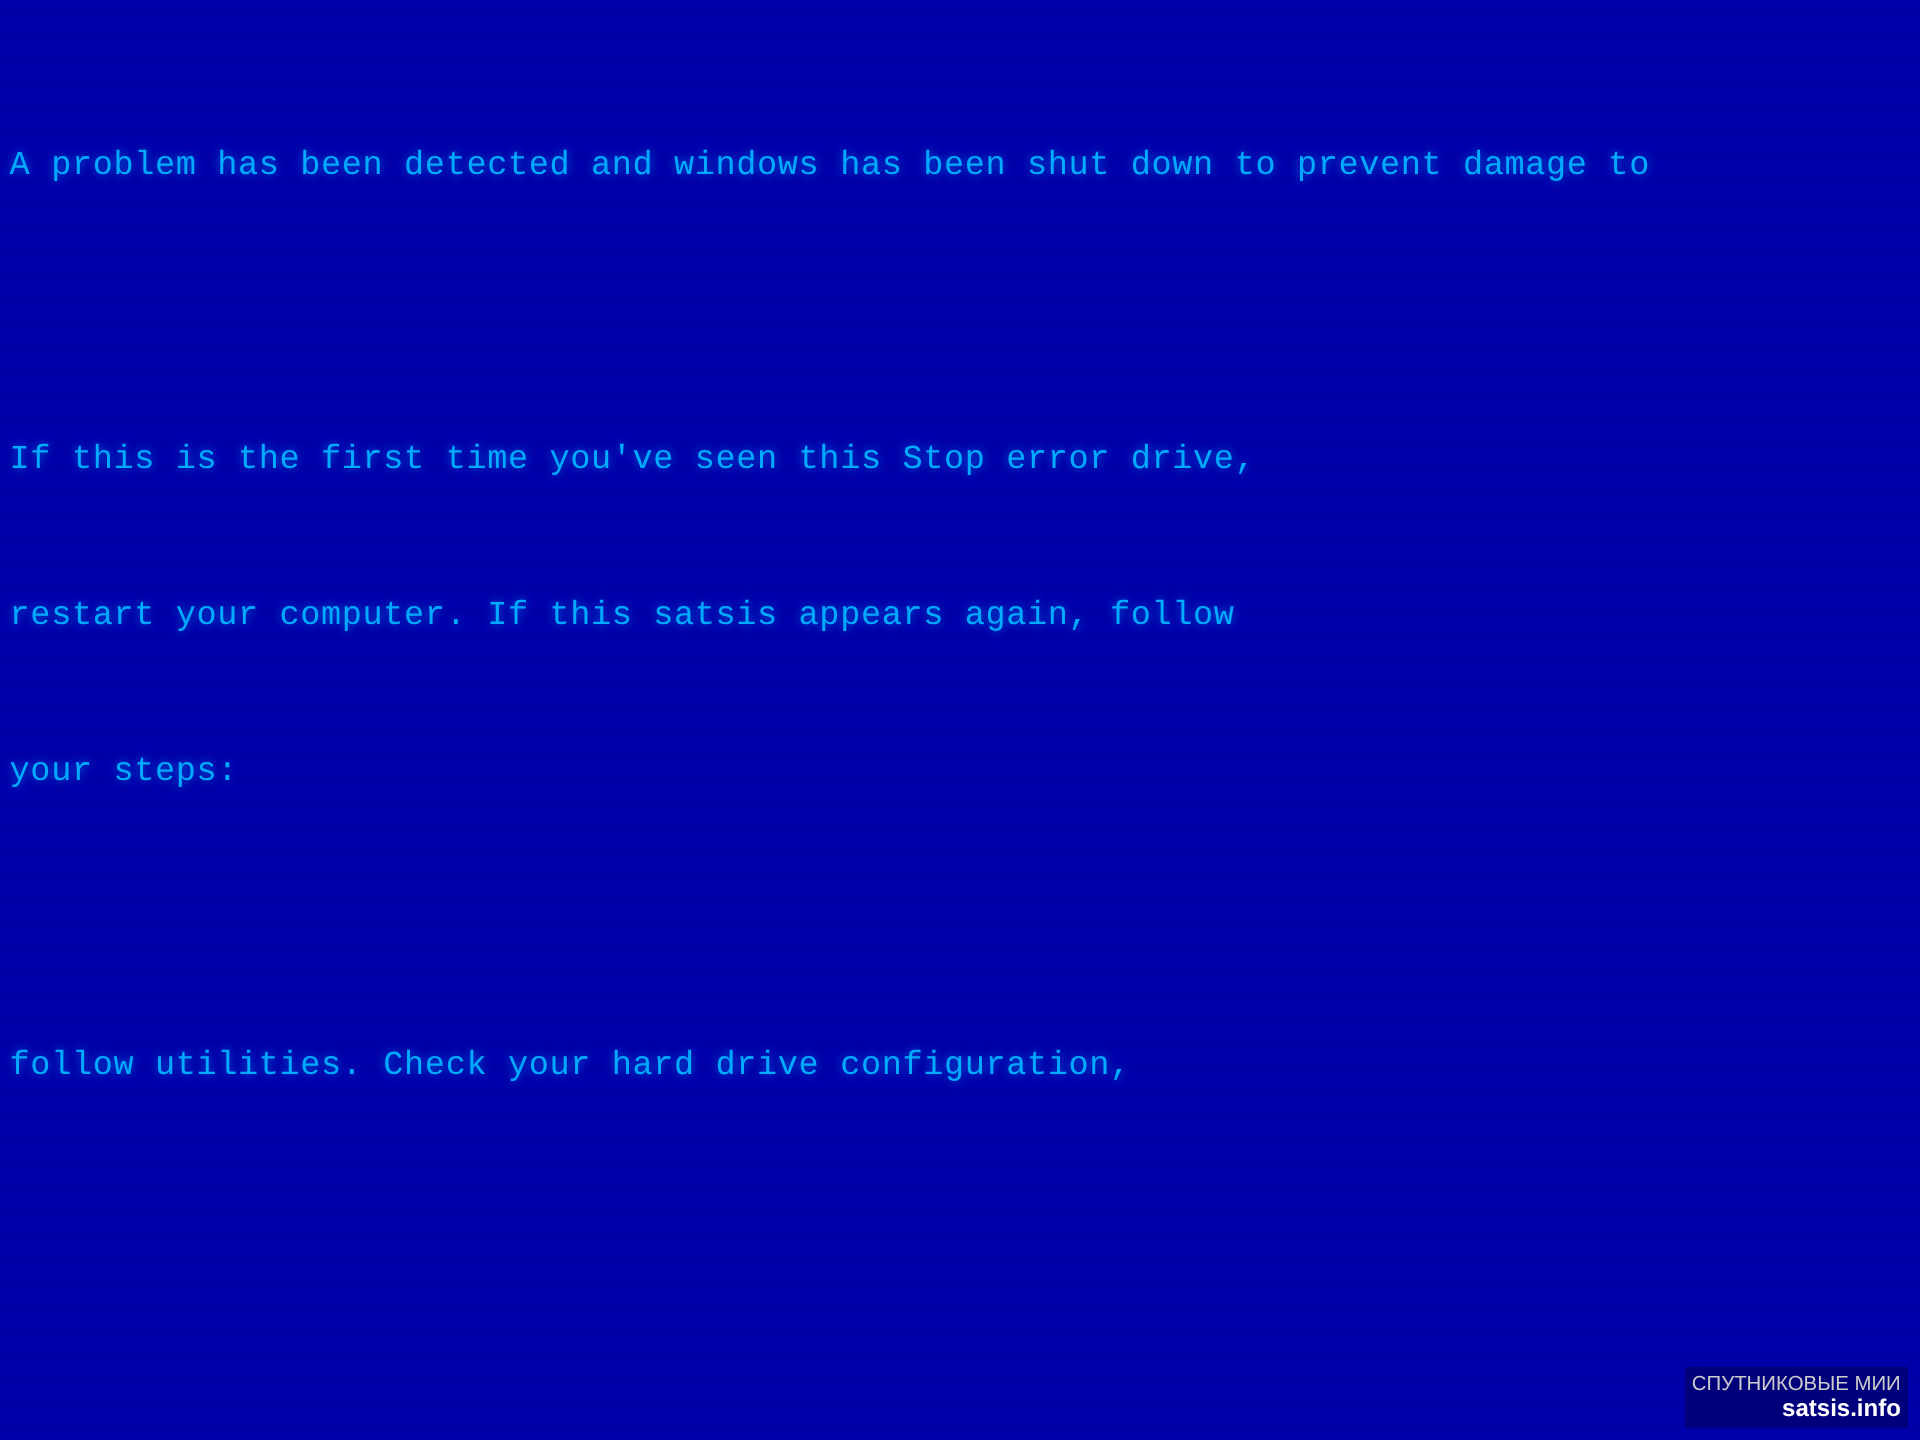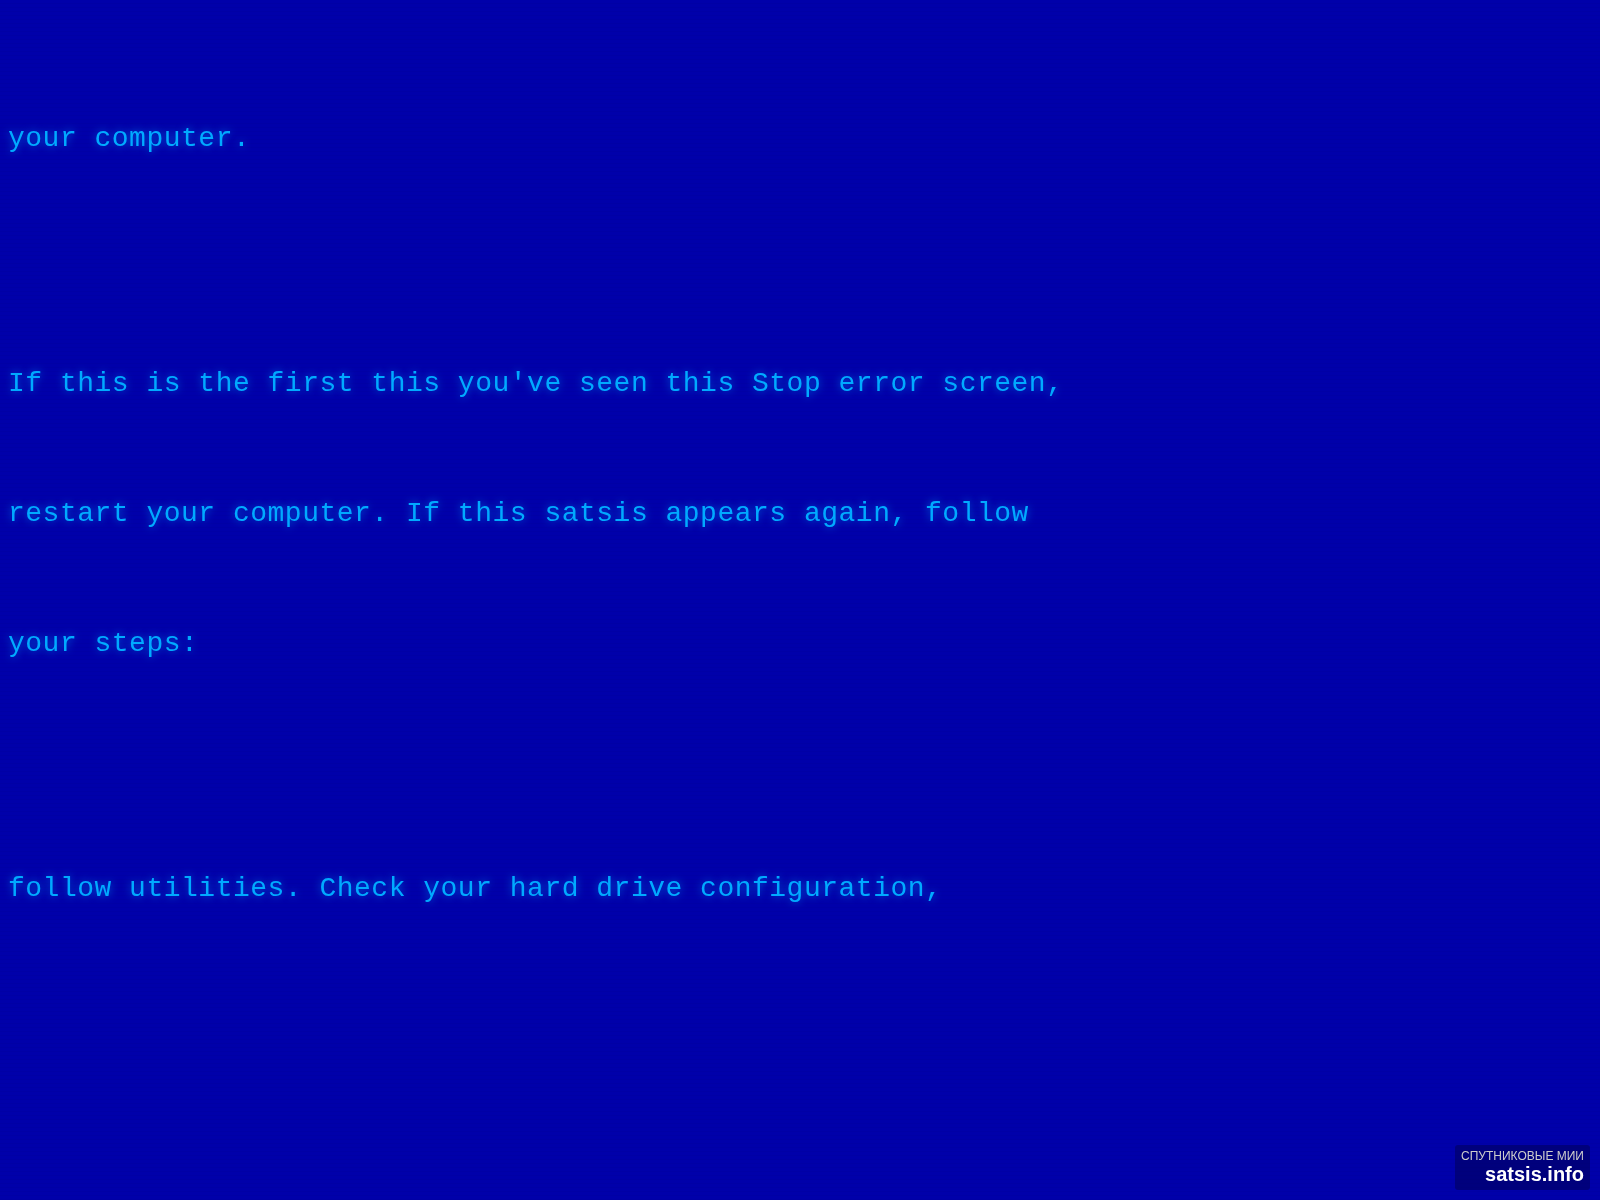--- a/index.html
+++ b/index.html
@@ -66,32 +66,32 @@
       border-radius: 3px;
     }
 
     .watermark .site {
       font-weight: bold;
       color: #fff;
       font-size: 20px;
     }
 
     .watermark .sub {
-      font-size: 12px;
+      font-size: 17px;
       color: #ccc;
     }
   </style>
 </head>
 <body>
 
 <div class="bsod-container">
   <div class="bsod-text">
-    <span class="line">your computer.</span>
+    <span class="line">A problem has been detected and windows has been shut down to prevent damage to</span>
     <span class="spacer"></span>
-    <span class="line">If this is the first this you've seen this Stop error screen,</span>
+    <span class="line">If this is the first time you've seen this Stop error drive,</span>
     <span class="line">restart your computer. If this satsis appears again, follow</span>
     <span class="line">your steps:</span>
     <span class="spacer"></span>
     <span class="line">follow utilities. Check your hard drive configuration,</span>
     
     
     
     
     
     

